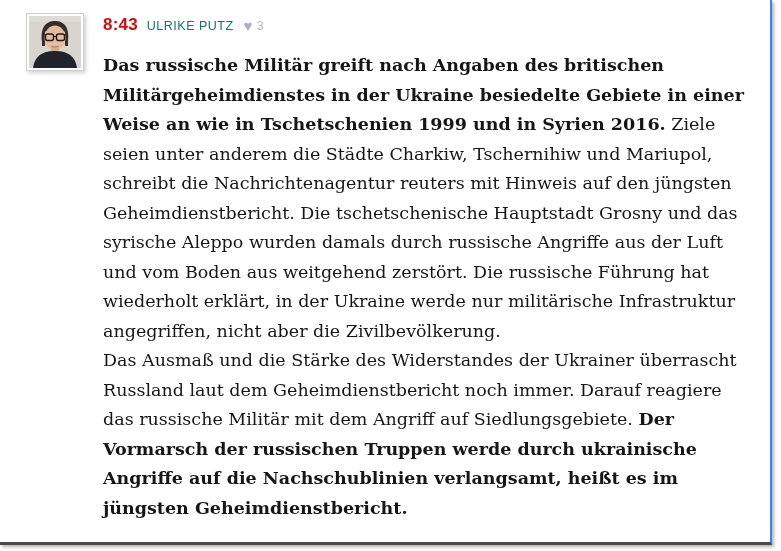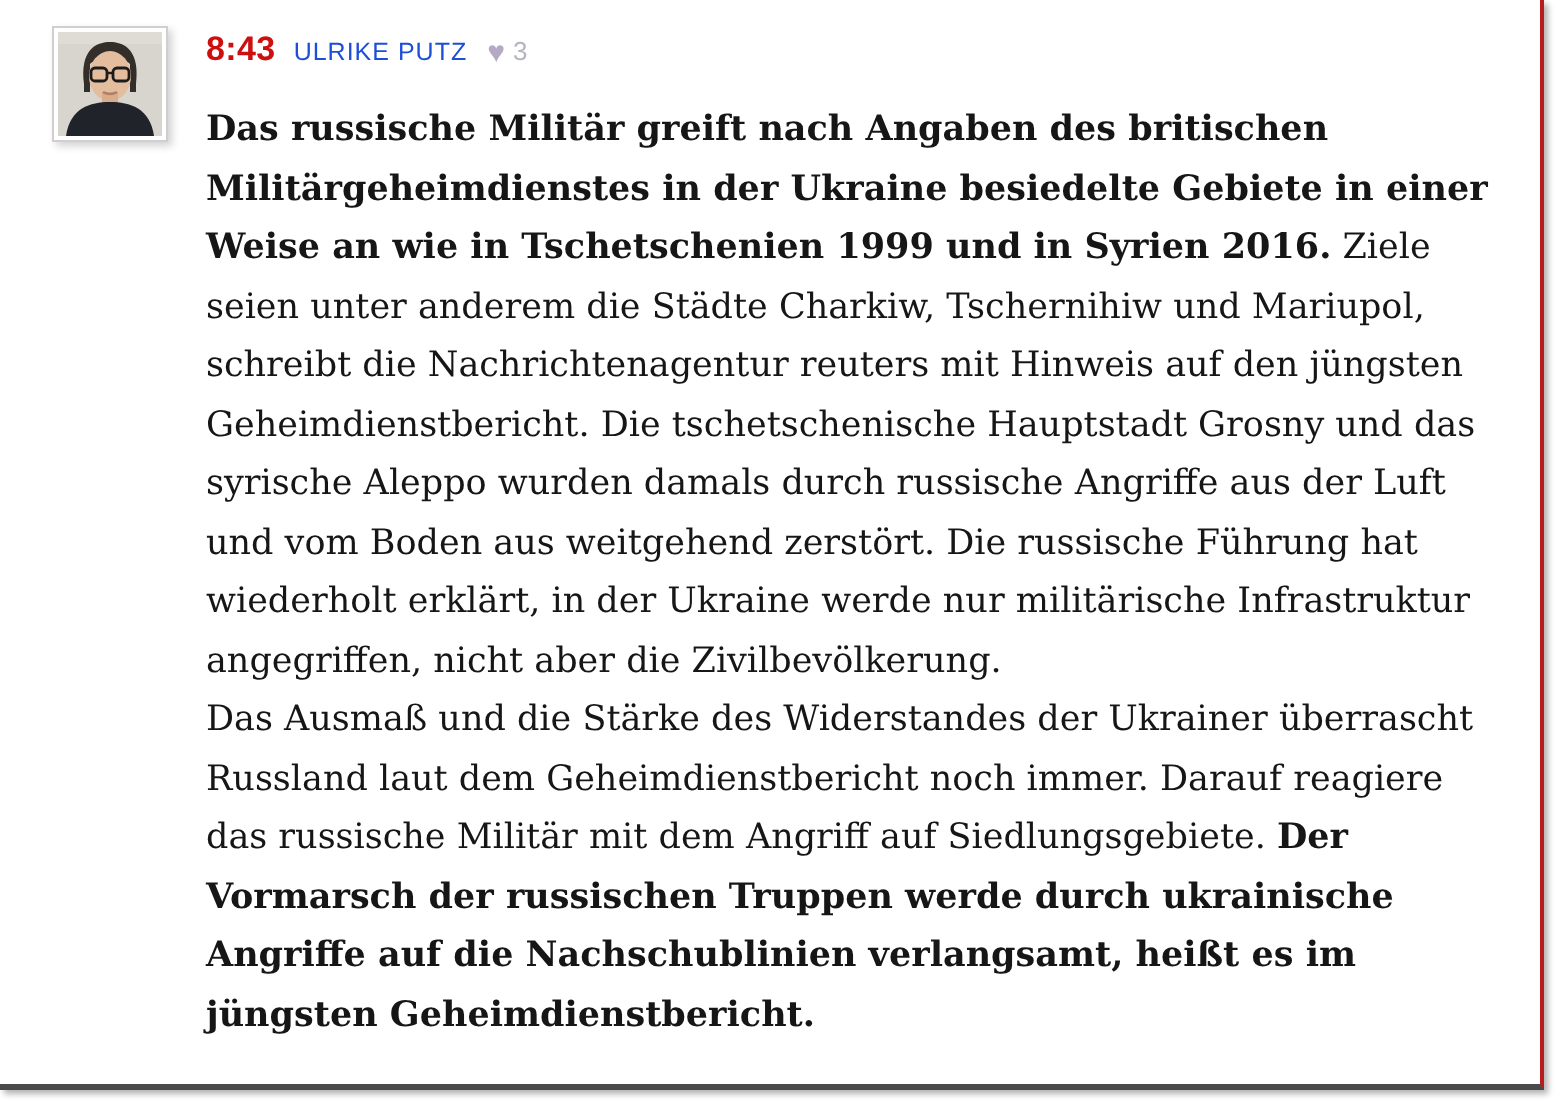--- a/index.html
+++ b/index.html
@@ -4,21 +4,21 @@
 <style>
   * { margin: 0; padding: 0; box-sizing: border-box; }
   html, body { width: 781px; height: 551px; background: #ffffff; overflow: hidden; }
   body { font-family: "Liberation Sans", "DejaVu Sans", sans-serif; position: relative; }
 
   
   .sheet {
     position: absolute; left: 0; top: 0;
     width: 772px; height: 545px;
     background: #ffffff;
-    border-right: 2px solid #b91c1c;
+    border-right: 2px solid #3b82f6;
     border-bottom: 3px solid #4a4a4a;
     box-shadow: 2px 2px 3px rgba(0,0,0,0.30);
   }
 
   .avatar-frame {
     position: absolute; left: 26px; top: 13px;
     width: 58px; height: 58px;
     background: #ffffff;
     border: 1px solid #cfcfcf;
     padding: 2px;
@@ -26,21 +26,21 @@
   }
   .avatar-frame svg { display: block; width: 52px; height: 52px; }
 
   .content { position: absolute; left: 103px; top: 15px; width: 652px; }
 
   .meta { display: flex; align-items: baseline; height: 22px; }
   .time {
     color: #cc0f0f; font-weight: bold; font-size: 17px; letter-spacing: 0.2px;
   }
   .author {
-    color: #1d4ed8; font-size: 12.5px; letter-spacing: 0.5px; margin-left: 9px;
+    color: #0f766e; font-size: 12.5px; letter-spacing: 0.5px; margin-left: 9px;
   }
   .like { margin-left: 10px; display: inline-flex; align-items: baseline; cursor: pointer; }
   .heart { color: #b4aac6; font-size: 15px; line-height: 1; position: relative; top: 1px; }
   .like-count { color: #b5b5bf; font-size: 13px; margin-left: 4px; }
 
   .body-text {
     margin-top: 14px;
     font-family: "DejaVu Serif", "Liberation Serif", serif;
     font-size: 17.5px;
     line-height: 29.5px;

